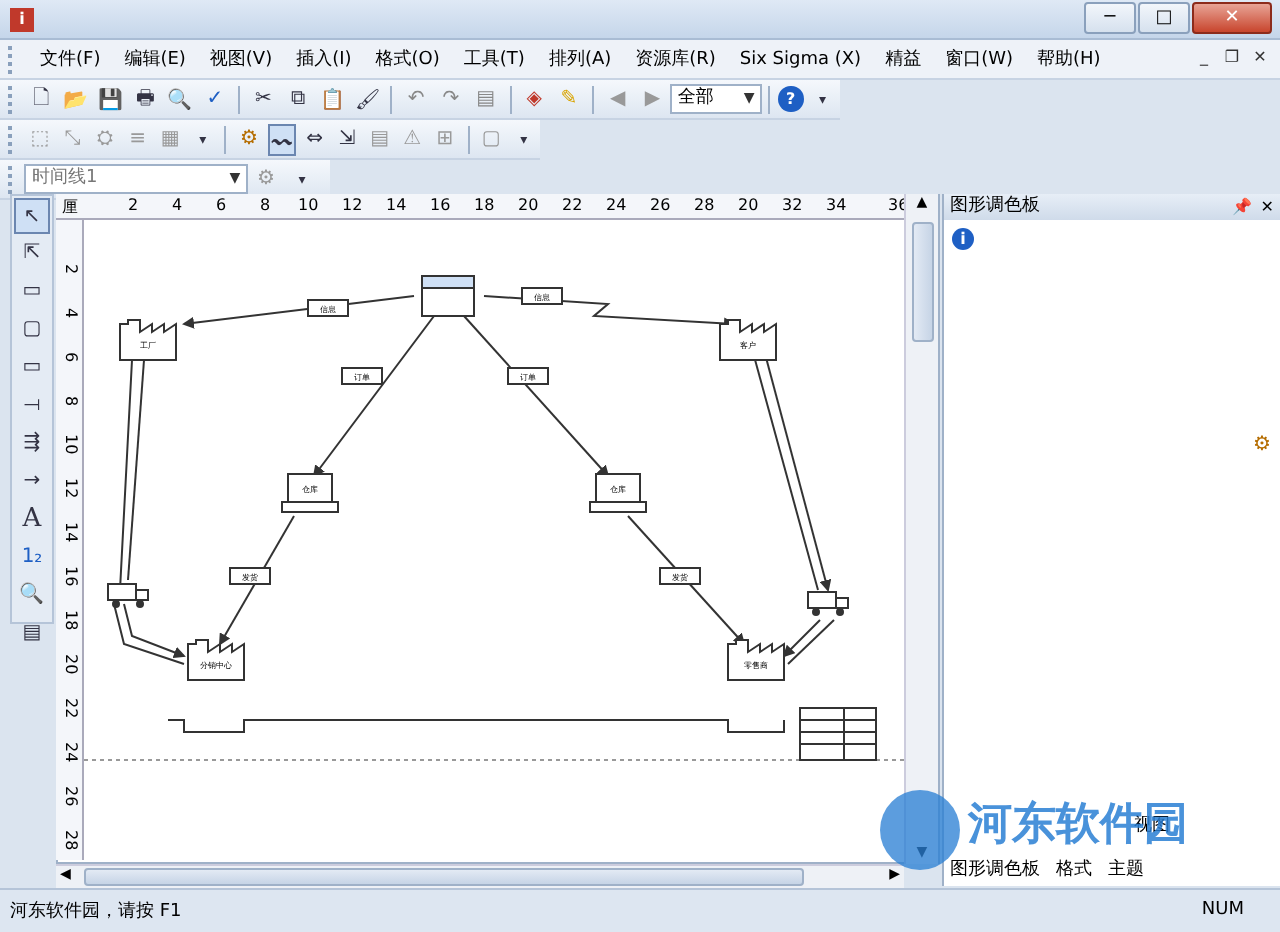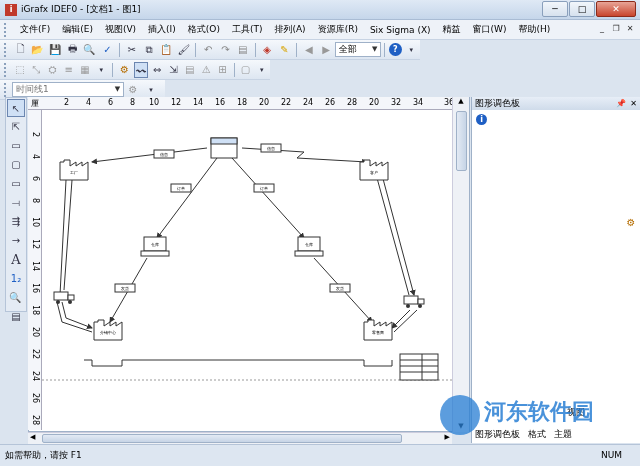--- a/index.html
+++ b/index.html
@@ -38,21 +38,20 @@
 .statusbar{position:absolute;left:0;top:444px;width:640px;height:22px;background:#dde6f1;border-top:1px solid #b5c4d8;font-size:9px;display:flex;align-items:center;padding-left:5px}
 .statusbar .num{position:absolute;right:18px;top:5px}
 .watermark{position:absolute;left:440px;top:395px;width:200px;height:50px;color:#2a7fd4;opacity:.85;font-weight:bold;pointer-events:none}
 svg text{font-family:"DejaVu Sans",sans-serif}
 </style>
 </head>
 <body>
 
 <div class="titlebar">
   <div class="appicon">i</div>
-  <span class="title">iGrafx IDEF0 - [文档1 - 图1]</span>
   <div class="winbtns">
     <div>─</div>
     <div>□</div>
     <div class="close">✕</div>
   </div>
 </div>
 
 <div class="menubar">
   <div class="grip"></div>
   <span class="mi">文件(F)</span>
@@ -313,15 +312,15 @@
     <span>主题</span>
   </div>
 </div>
 
 <div class="watermark">
   <div style="position:absolute;left:0;top:0;width:40px;height:40px;border-radius:50%;background:#2a7fd4;opacity:.9"></div>
   <div style="position:absolute;left:44px;top:2px;font-size:22px;font-family:Liberation Sans, sans-serif">河东软件园</div>
 </div>
 
 <div class="statusbar">
-  <span>如需帮助，请按 F1</span>
+  <span>河东软件园，请按 F1</span>
   <span class="num">NUM</span>
 </div>
 
 </body></html>

